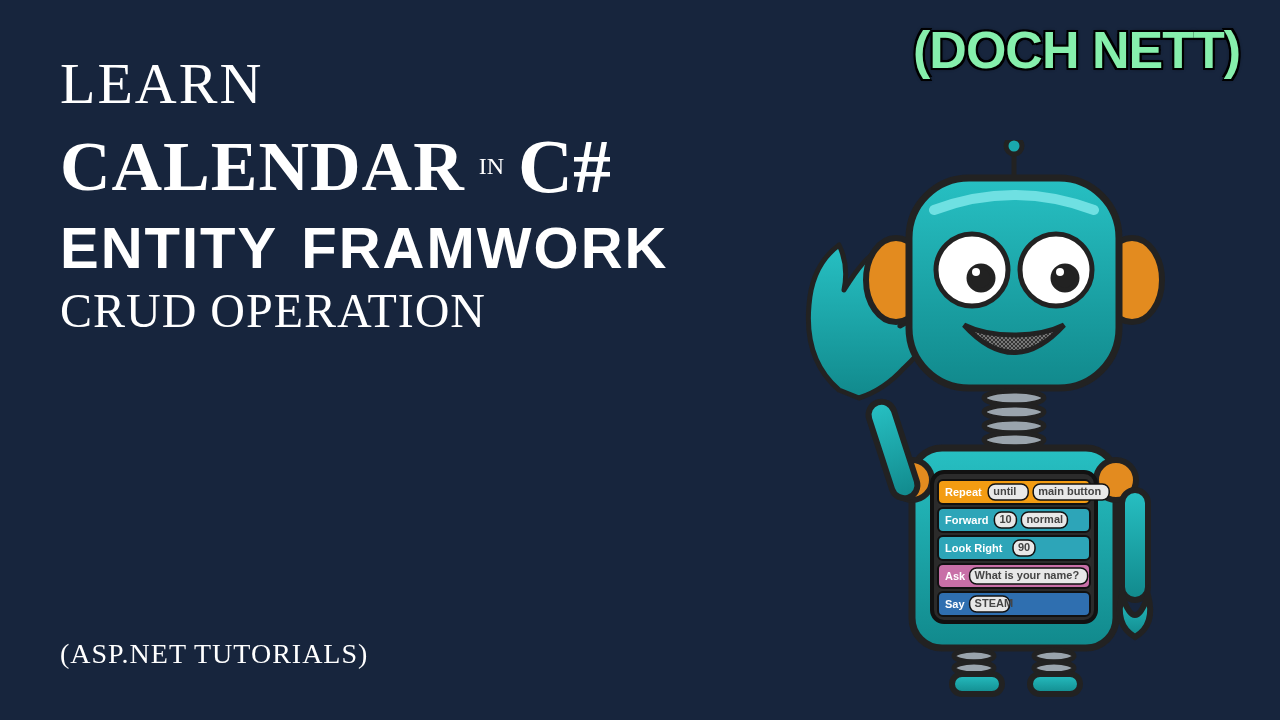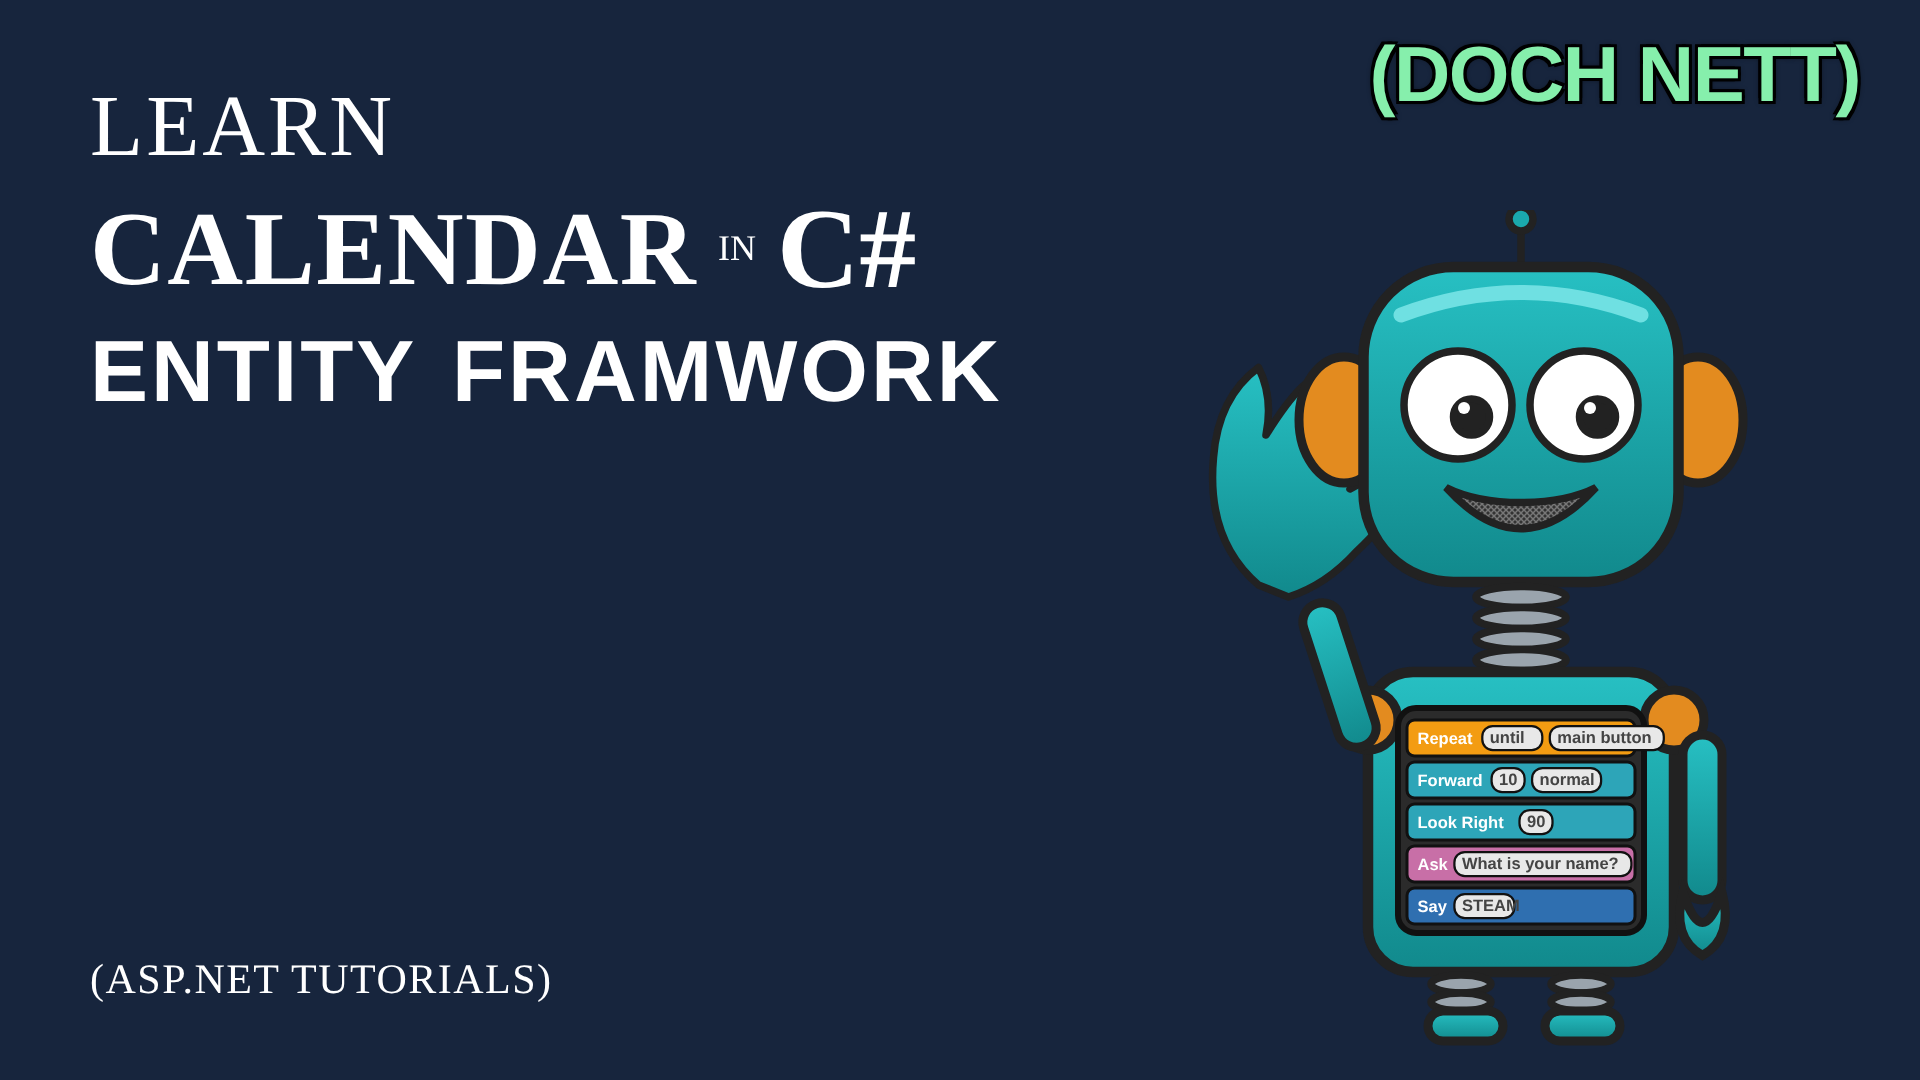--- a/index.html
+++ b/index.html
@@ -25,20 +25,21 @@
 <div class="brand">(DOCH NETT)</div>
 
 <div class="title-block">
   <div class="learn">LEARN</div>
   <div class="cal-row">
     <span class="cal">CALENDAR</span>
     <span class="in">IN</span>
     <span class="csharp">C#</span>
   </div>
   <div class="entity">ENTITY FRAMWORK</div>
+  <div class="crud">CRUD OPERATION</div>
 </div>
 
 <div class="bottom">(ASP.NET TUTORIALS)</div>
 
 <div class="robot">
 <svg viewBox="0 0 440 560" width="440" height="560" xmlns="http://www.w3.org/2000/svg">
   <defs>
     <pattern id="mesh" width="4" height="4" patternUnits="userSpaceOnUse">
       <rect width="4" height="4" fill="#333"></rect>
           <path d="M0 0L4 4M4 0L0 4" stroke="#777" stroke-width="1"></path>

